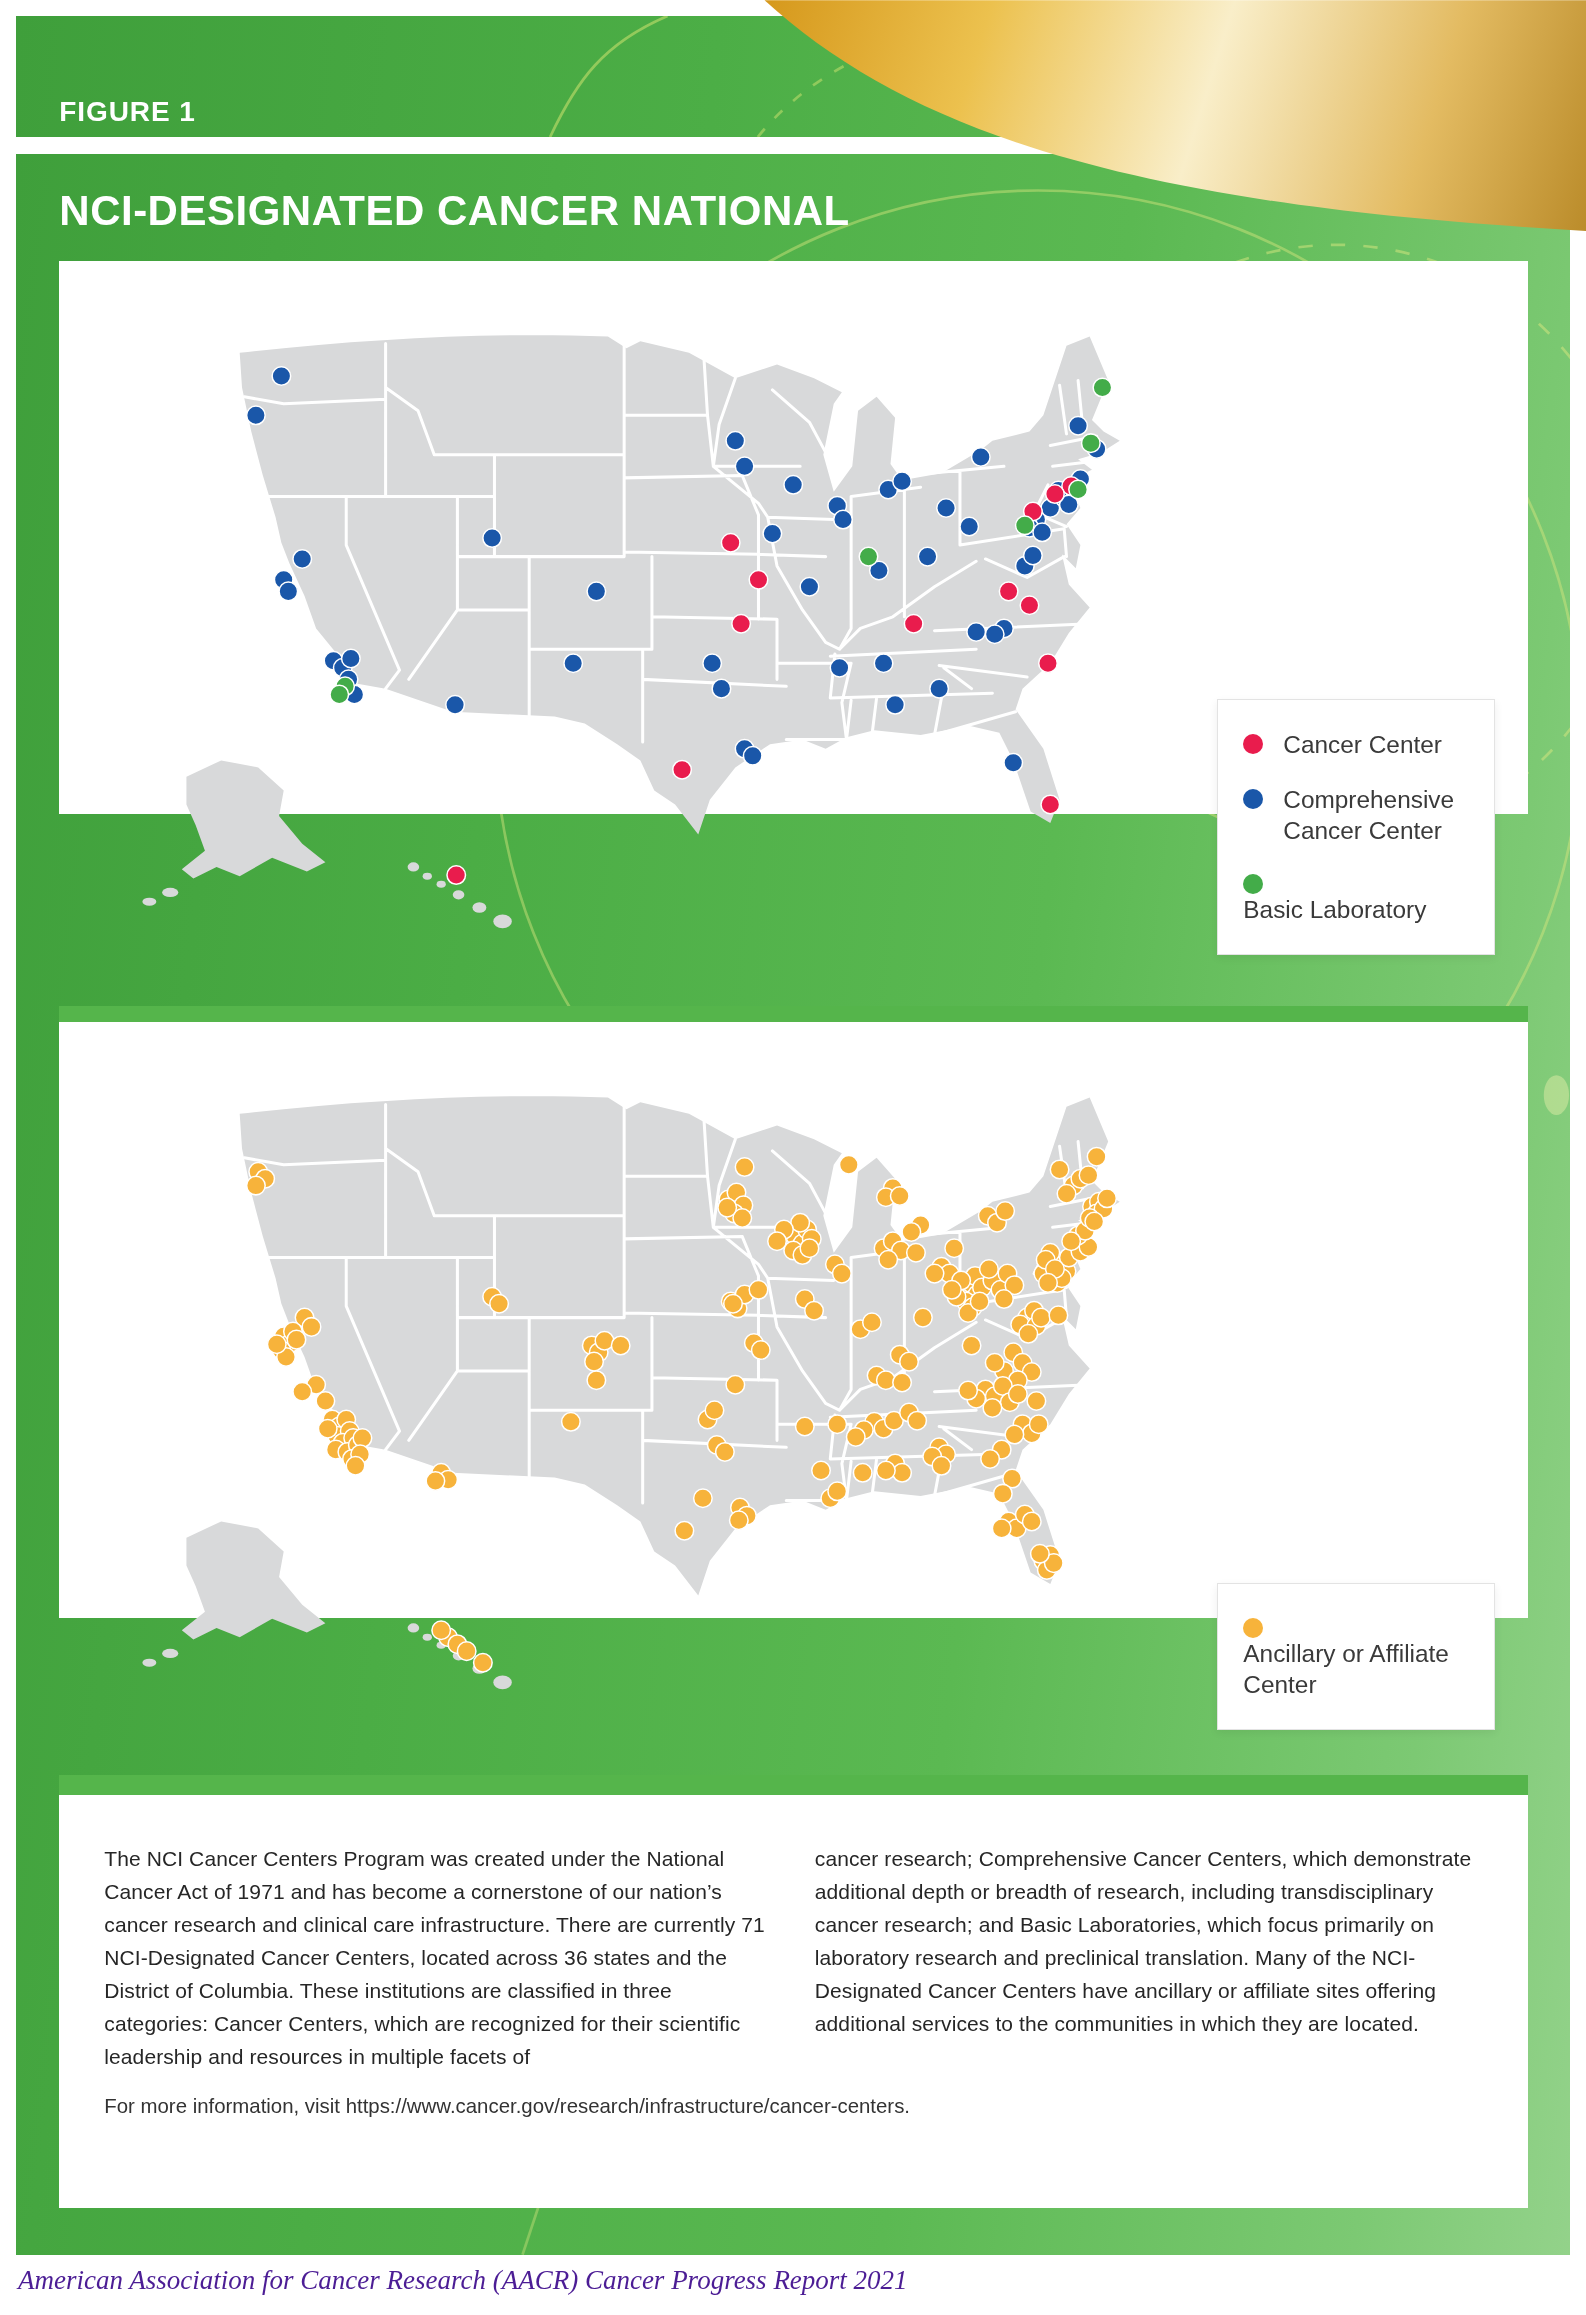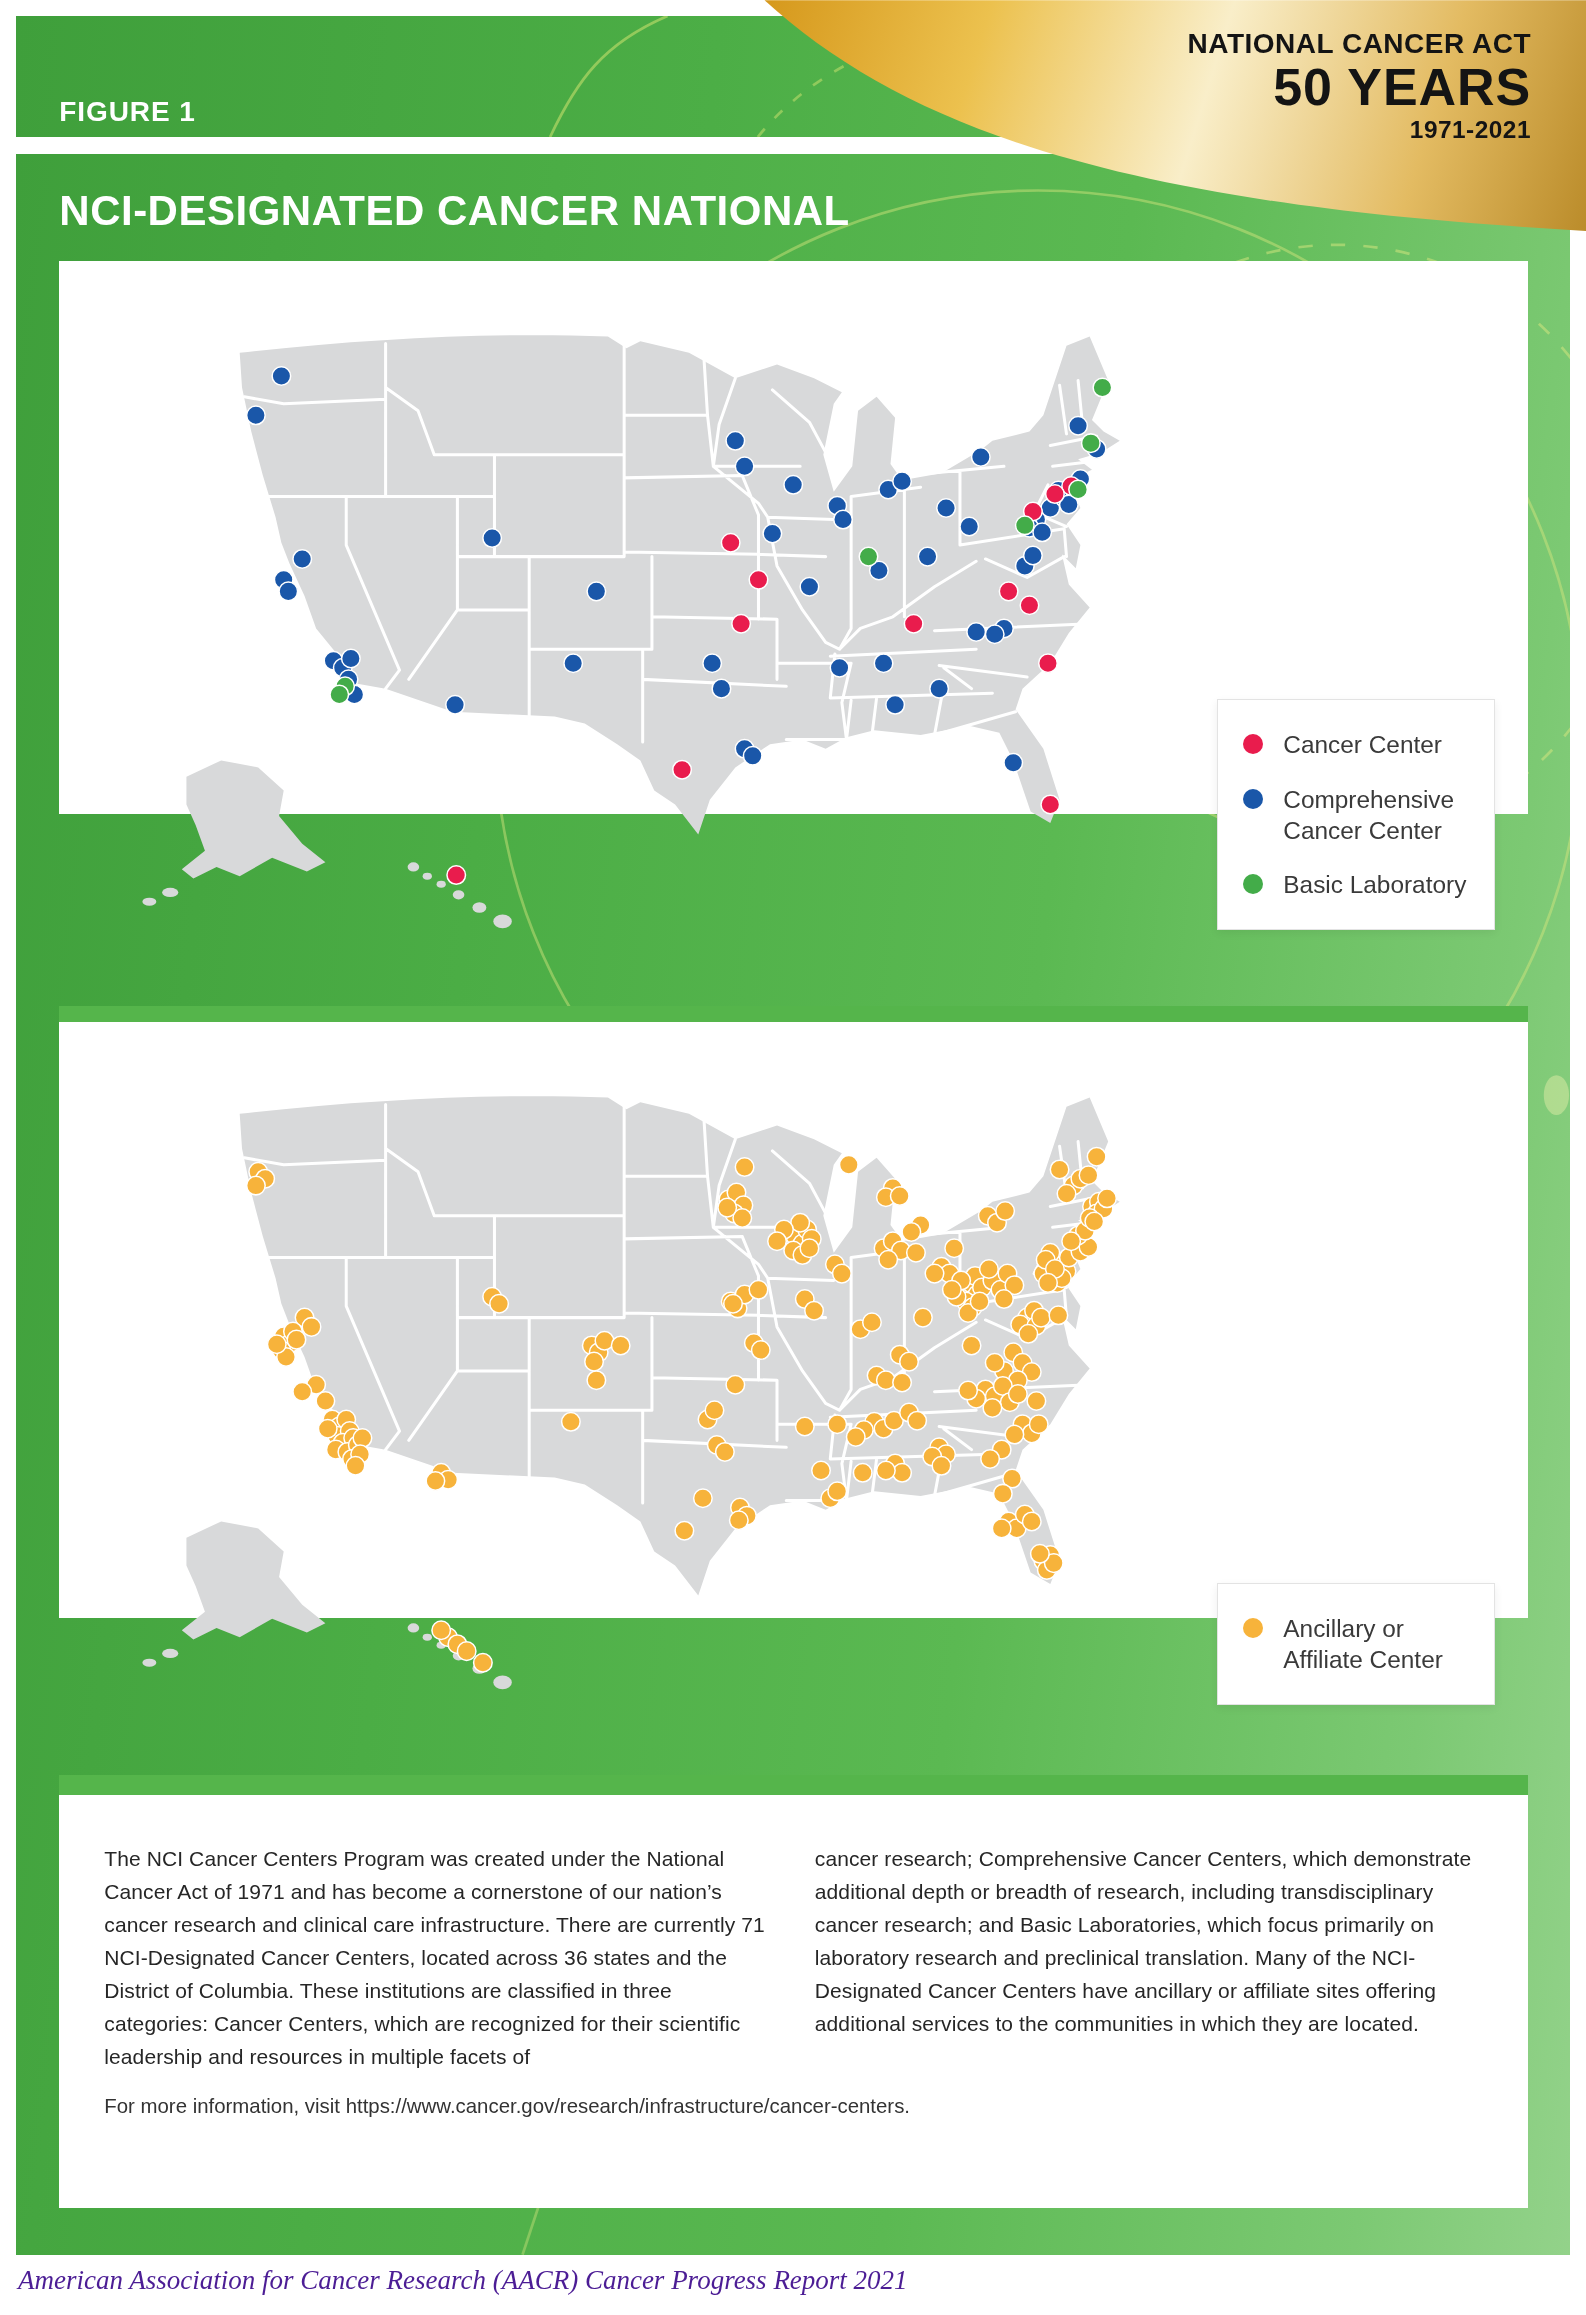--- a/index.html
+++ b/index.html
@@ -36,21 +36,21 @@
   .divider-2{top:1621px;height:20px;}
 
   .map-svg{position:absolute;left:51px;top:20px;width:1158px;height:718px;}
 
   
   .legend{position:absolute;right:33px;background:#ffffff;border:0.9px solid #e3e3e3;
           box-shadow:0 2.7px 9px rgba(0,0,0,0.07);padding:29px 25px;width:226px;z-index:2;}
   .legend-1{top:438px;}
   .legend-2{top:561px;}
   .legend-row{display:flex;align-items:flex-start;margin-bottom:23.5px;}
-  .legend-row:last-child{margin-bottom:0;}
+  .legend-row:last-child{margin-bottom:0;flex-direction:column;}
   .legend-dot{width:20px;height:20px;border-radius:50%;flex:0 0 20px;margin-right:20px;margin-top:5.4px;}
   .legend-label{font-size:24.4px;line-height:31px;color:#3a3a3a;}
 
   
   .panel-text{top:1641px;height:413px;box-sizing:border-box;padding:47px 45px 0 45px;}
   .cols{display:flex;gap:42px;}
   .col{width:671px;font-size:21px;line-height:33px;color:#262626;letter-spacing:0.1px;}
   .note{margin-top:22px;font-size:20.4px;color:#333333;}
 
   
@@ -159,25 +159,20 @@
       <linearGradient id="goldgrad" x1="850" y1="0" x2="1754" y2="280" gradientUnits="userSpaceOnUse">
         <stop offset="0" stop-color="#d6991d"></stop>
         <stop offset="0.25" stop-color="#ecc14e"></stop>
         <stop offset="0.52" stop-color="#f9eec9"></stop>
         <stop offset="0.78" stop-color="#e3bb62"></stop>
         <stop offset="1" stop-color="#b98a28"></stop>
       </linearGradient>
     </defs>
     <path d="M845,0 C1010,150 1260,228 1754,255 L1754,0 Z" fill="url(#goldgrad)"></path>
   </svg>
-  <div class="badge">
-    <div class="badge-line1">NATIONAL CANCER ACT</div>
-    <div class="badge-line2">50 YEARS</div>
-    <div class="badge-line3">1971-2021</div>
-  </div>
 
   <div class="main">
     <svg class="main-arcs" width="1554" height="2101" viewBox="0 0 1718 2322">
       <circle cx="1130" cy="640" r="600" fill="none" stroke="#d9e77f" stroke-width="3" opacity="0.45"></circle>
       <circle cx="1460" cy="430" r="330" fill="none" stroke="#d9e77f" stroke-width="3" opacity="0.5" stroke-dasharray="16 20"></circle>
       <line x1="560" y1="2322" x2="700" y2="1900" stroke="#d9e77f" stroke-width="3" opacity="0.4"></line>
       <ellipse cx="1703" cy="1040" rx="14" ry="22" fill="#cfe69f" opacity="0.6"></ellipse>
     </svg>
 
     <div class="page-title">NCI-DESIGNATED CANCER NATIONAL</div>

